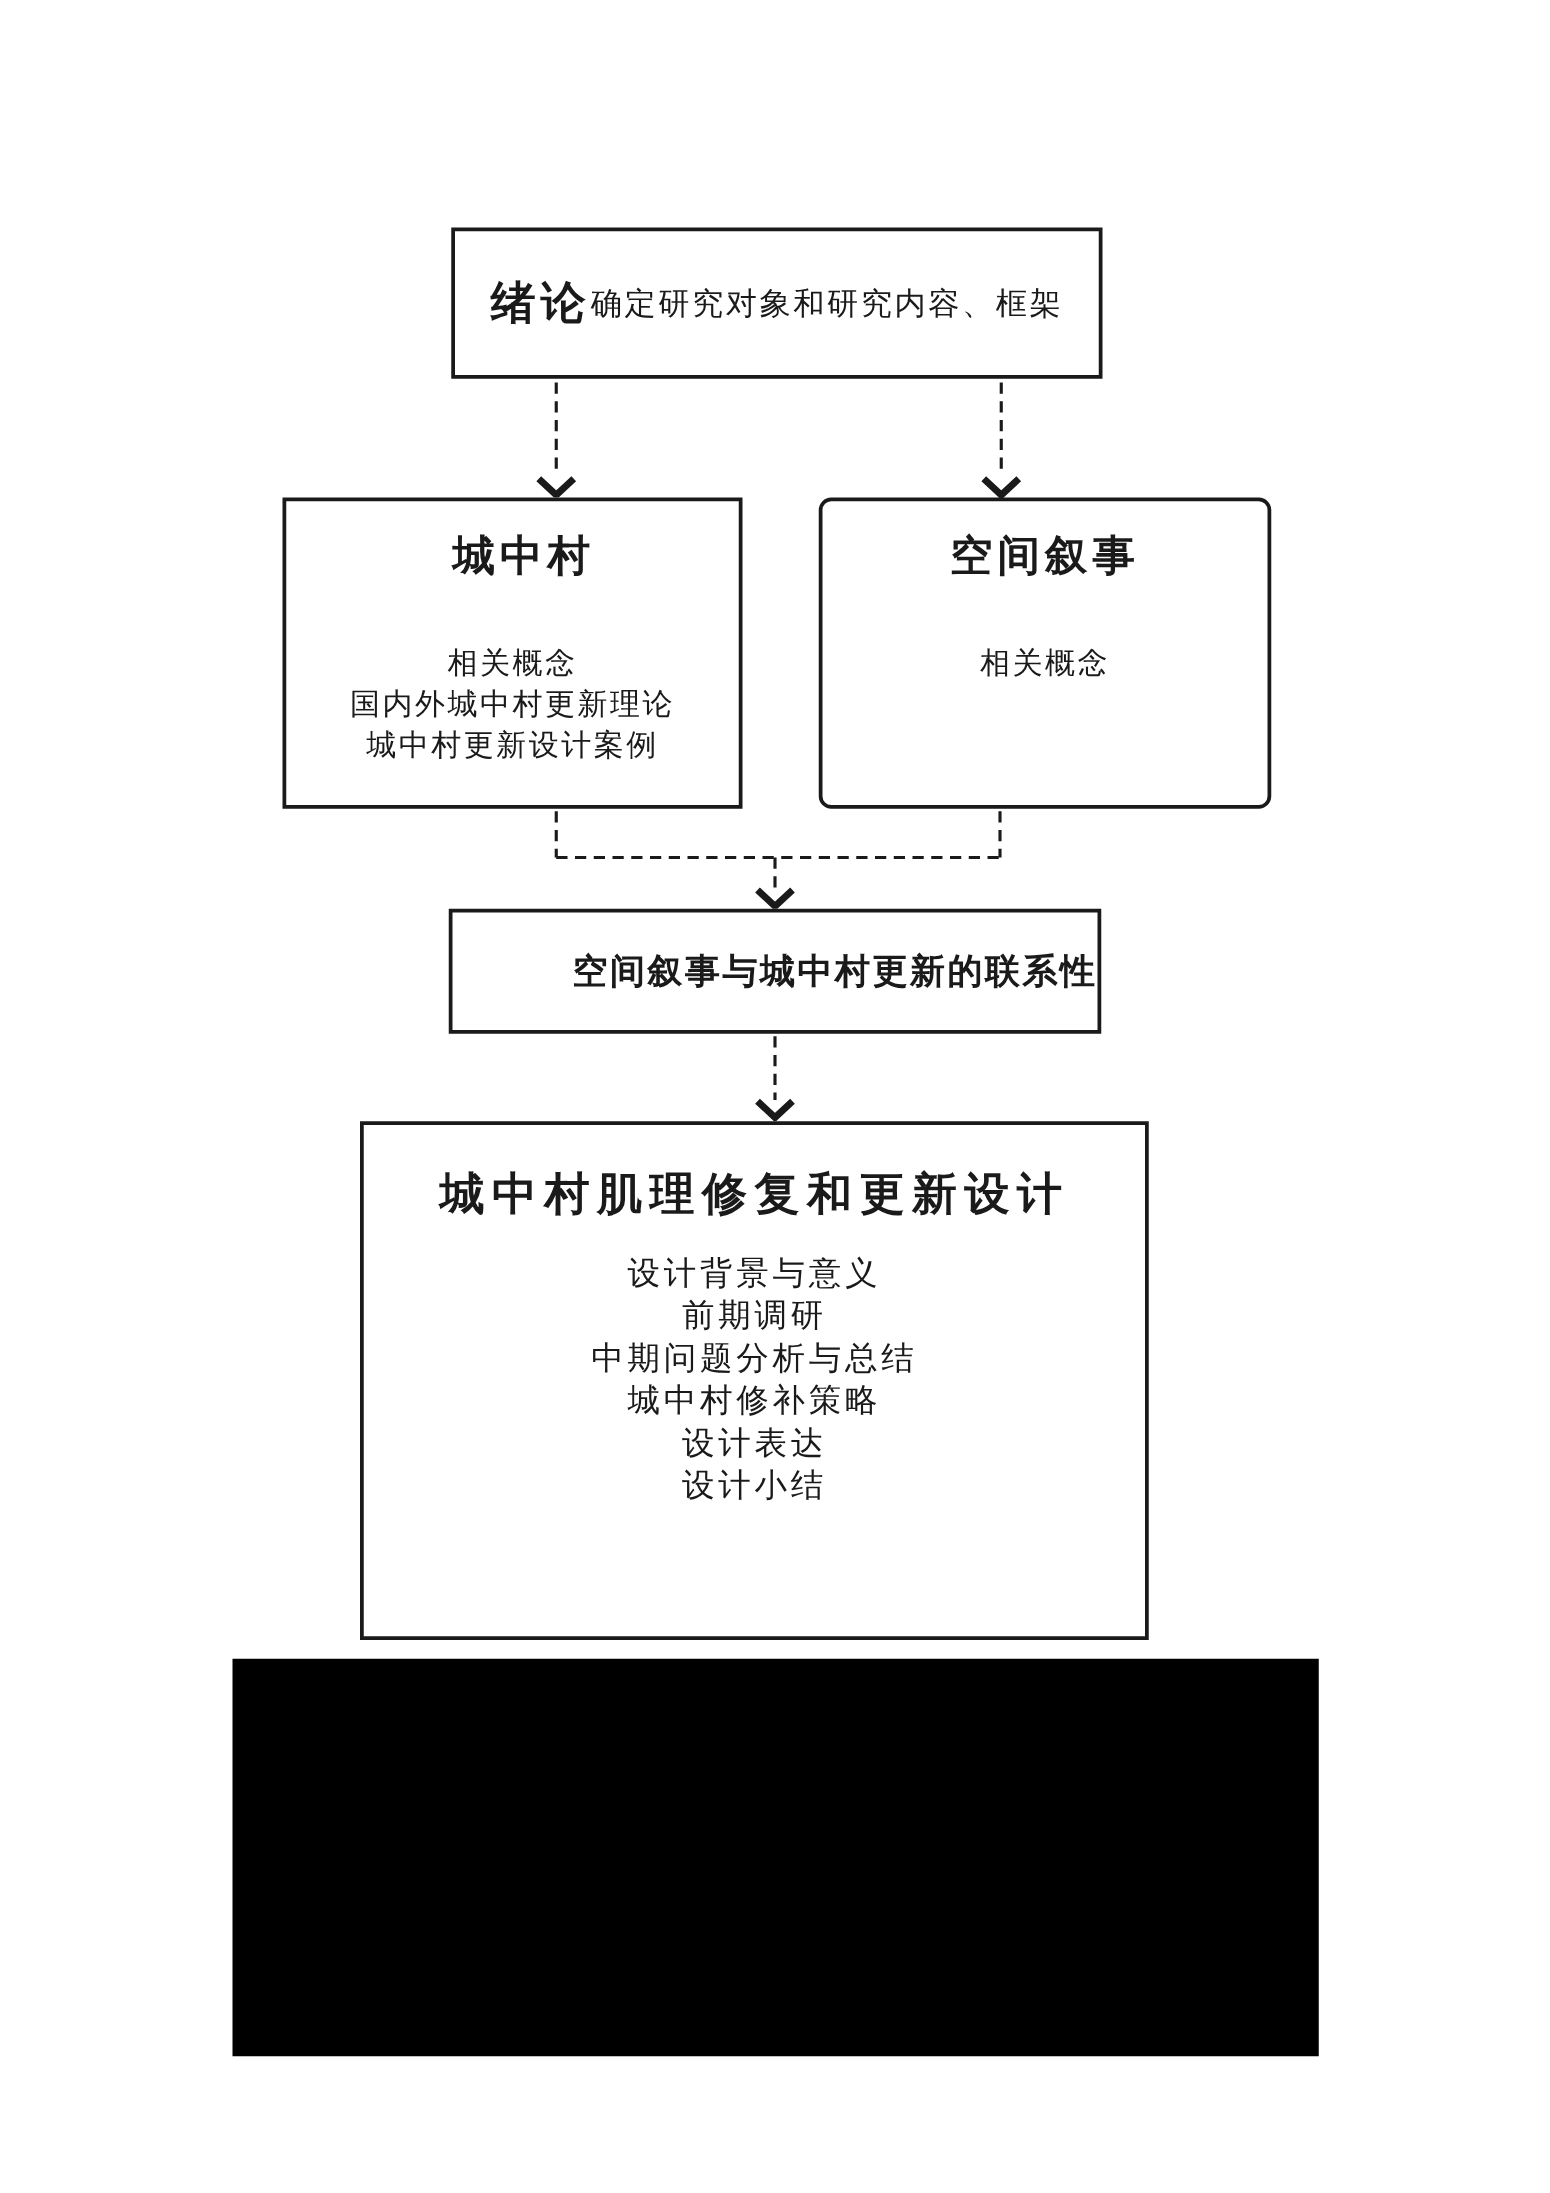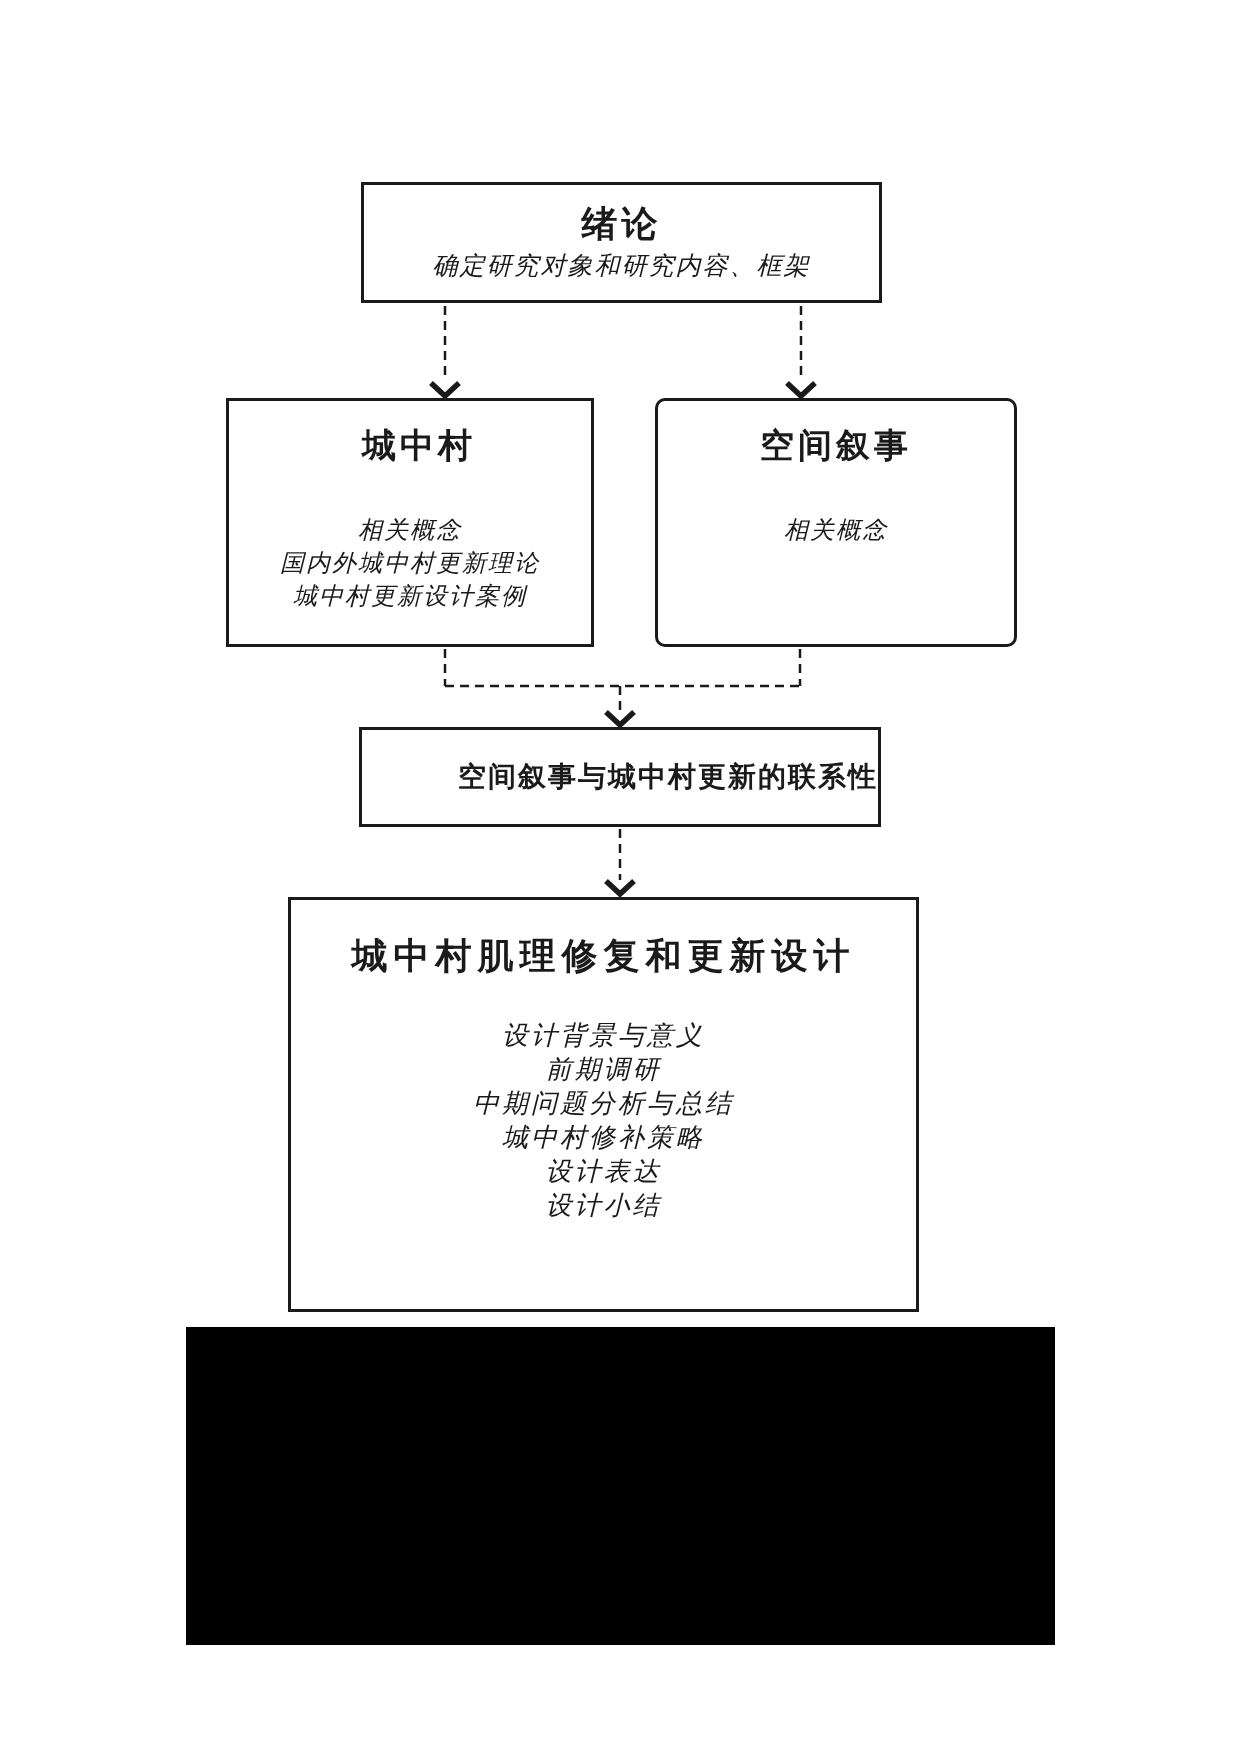--- a/index.html
+++ b/index.html
@@ -31,26 +31,25 @@
   }
   .node-title {
     font-weight: 700;
     letter-spacing: 4px;
     line-height: 1.3;
     white-space: nowrap;
   }
   .node-line {
     letter-spacing: 2px;
     white-space: nowrap;
-    font-style: italic;
   }
   
   .intro-box {
     left: 361px; top: 182px; width: 521px; height: 121px;
-    display: flex; flex-direction: column; justify-content: center; align-items: center;
+    display: flex; justify-content: center; align-items: center;
   }
   .intro-box .node-title { font-size: 36px; line-height: 46px; }
   .intro-box .node-line  { font-size: 25px; line-height: 38px; }
   
   .uv-box {
     left: 226px; top: 398px; width: 368px; height: 249px;
     padding-top: 20px;
   }
   .uv-box .node-title { font-size: 34px; line-height: 48px; padding-left: 18px; }
   .uv-box .node-lines { margin-top: 45px; }
@@ -69,21 +68,21 @@
     left: 359px; top: 727px; width: 522px; height: 100px;
     display: flex; justify-content: flex-end; align-items: center;
   }
   .conn-box .node-title { font-size: 28px; font-weight: 700; letter-spacing: 2px; }
   
   .design-box {
     left: 288px; top: 897px; width: 631px; height: 415px;
     padding-top: 30px;
   }
   .design-box .node-title { font-size: 36px; line-height: 52px; letter-spacing: 6px; }
-  .design-box .node-lines { margin-top: 36px; }
+  .design-box .node-lines { margin-top: 20px; }
   .design-box .node-line  { font-size: 26px; line-height: 34px; letter-spacing: 3px; }
   
   .redacted-rect {
     position: absolute;
     left: 186px; top: 1327px; width: 869px; height: 318px;
     background: #000000;
   }
 </style>
 </head>
 <body>

